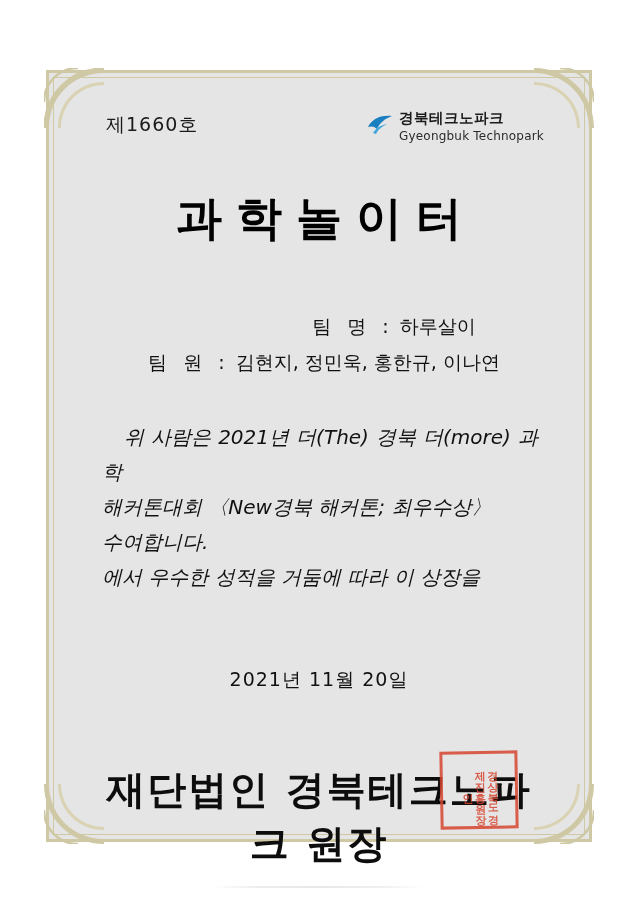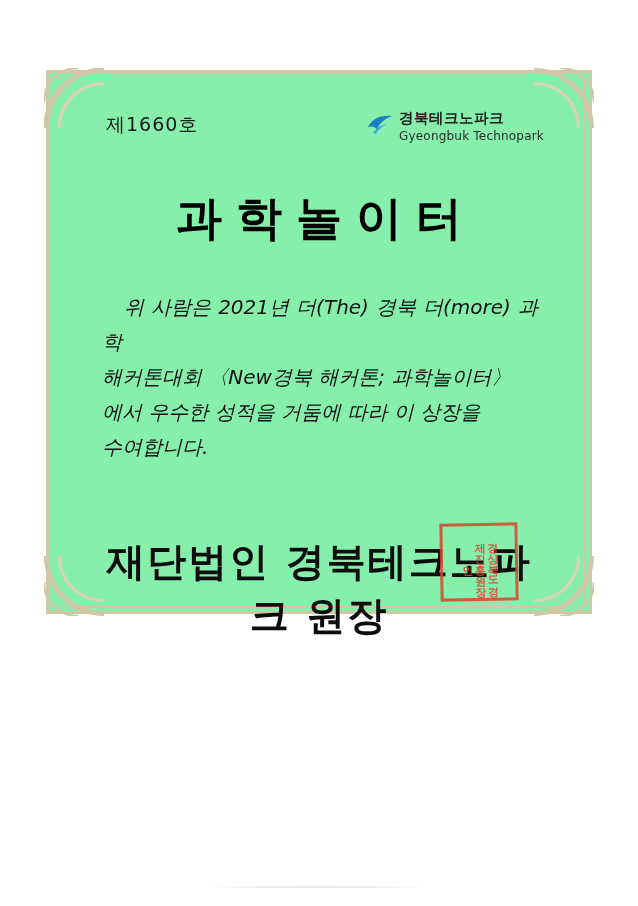--- a/index.html
+++ b/index.html
@@ -15,23 +15,23 @@
     position: relative;
     overflow: hidden;
   }
 
   
   .certificate {
     position: absolute;
     left: 46px;
     top: 70px;
     width: 546px;
-    height: 544px;
-    box-sizing: border-box;
-    background: #86efac;
+    height: 772px;
+    box-sizing: border-box;
+    background: #e5e5e5;
   }
 
   
   .border-outer {
     position: absolute;
     inset: 0;
     border: 3px solid #cfc8a4;
     box-sizing: border-box;
   }
   .border-inner {
@@ -257,28 +257,39 @@
         </span>
         <span class="logo-text">
           <span class="logo-ko">경북테크노파크</span><br>
           <span class="logo-en">Gyeongbuk Technopark</span>
         </span>
       </div>
     </div>
 
     <div class="award-title">과학놀이터</div>
 
+    <div class="recipients">
+      <span class="rec-line team-name">
+        <span class="rec-label">팀  명 :</span>
+        <span>하루살이</span>
+      </span>
+      <span class="rec-line team-members">
+        <span class="rec-label">팀  원 :</span>
+        <span>김현지, 정민욱, 홍한규, 이나연</span>
+      </span>
+    </div>
 
     <div class="body-text">
       <p><span class="indent"></span><span>위 사람은 2021년 더(The) 경북 더(more) 과학</span></p>
-      <p>해커톤대회 〈New경북 해커톤; 과학놀이터〉</p>
+      <p>해커톤대회 〈New경북 해커톤; 최우수상〉</p>
+      <p>수여합니다.</p>
       <p>에서 우수한 성적을 거둠에 따라 이 상장을</p>
-      <p>수여합니다.</p>
-    </div>
-
+    </div>
+
+    <div class="award-date">2021년  11월  20일</div>
 
     <div class="issuer-row">
       <span class="issuer-text">재단법인 경북테크노파크 원장</span>
       <span class="seal">
         <span class="seal-text">경상북도경제진흥원장인</span>
       </span>
     </div>
 
   </div>
 </div>

